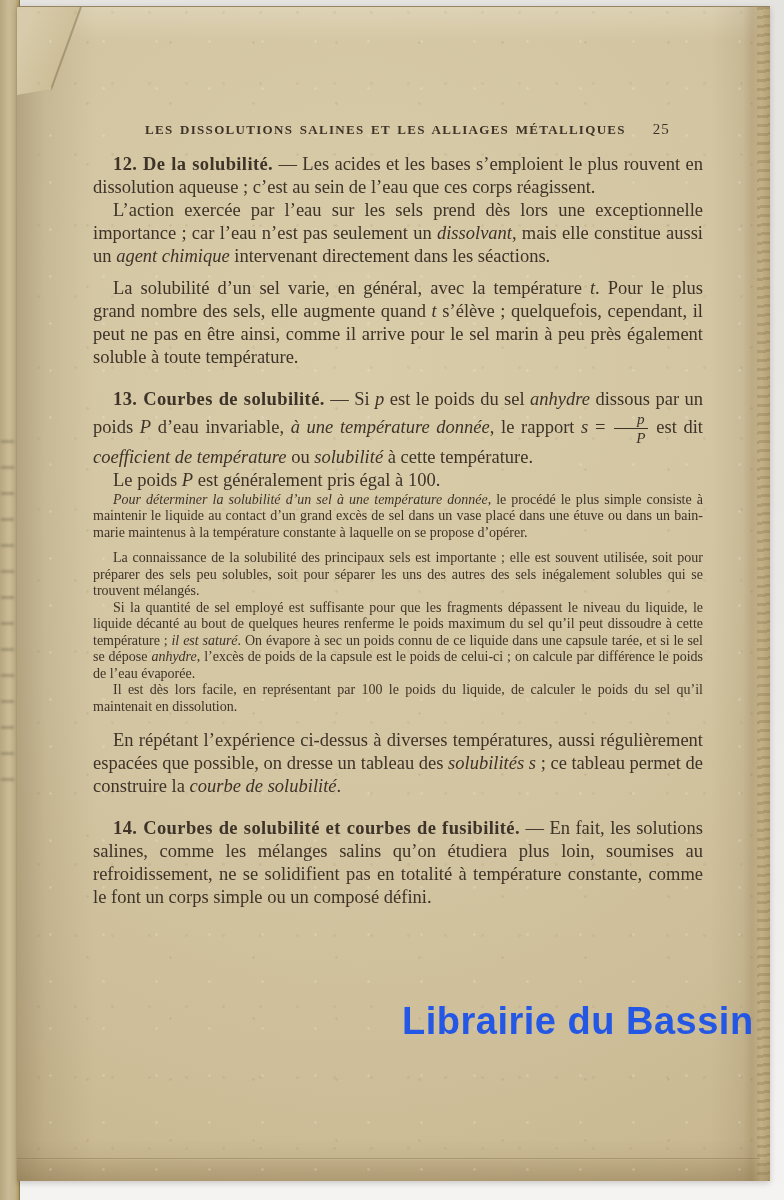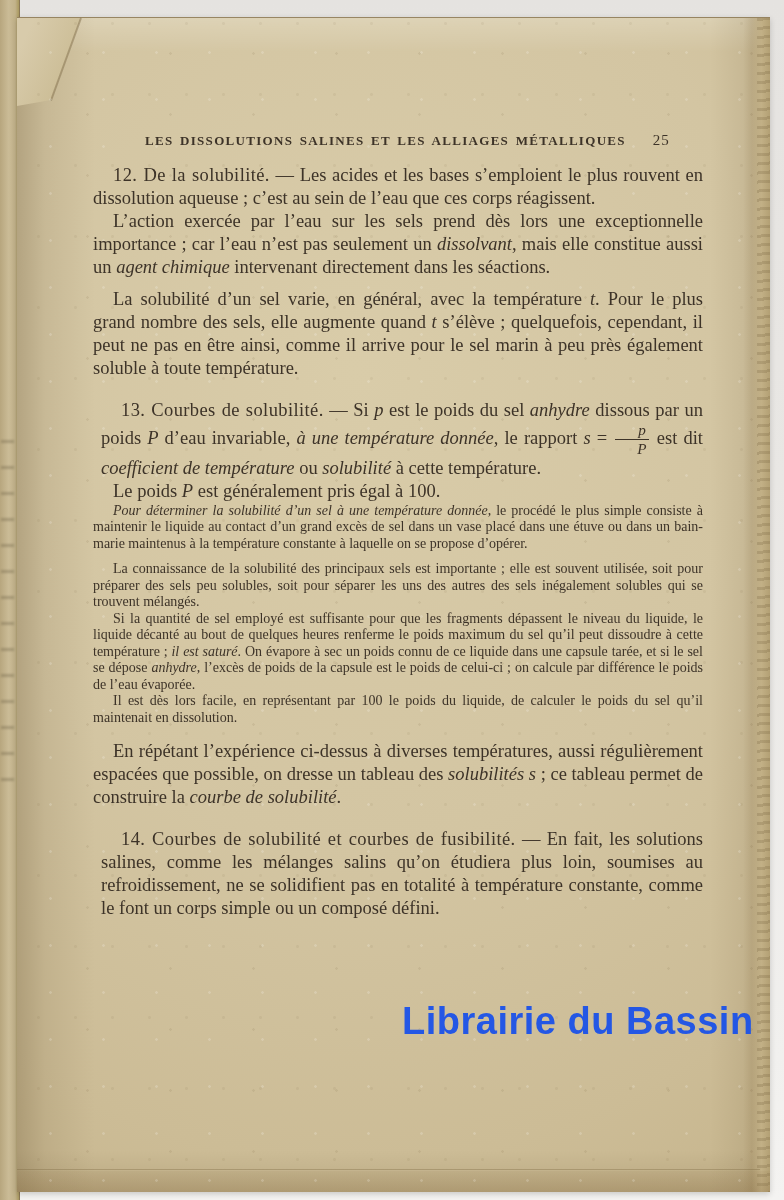--- a/index.html
+++ b/index.html
@@ -20,21 +20,21 @@
     border-right:1px solid rgba(80,62,35,.45);
     z-index:1;
   }
   .sliver-marks{
     position:absolute;left:1px;top:440px;width:13px;height:350px;
     background:repeating-linear-gradient(180deg,rgba(66,55,34,.55) 0 3px,transparent 3px 26px);
     filter:blur(1.2px);opacity:.45;
   }
   
   .page{
-    position:absolute;left:17px;top:17px;width:753px;height:1174px;
+    position:absolute;left:17px;top:6px;width:753px;height:1174px;
     background:radial-gradient(120% 90% at 45% 30%,#d9cca9 0%,#d3c5a2 45%,#ccbc96 75%,#c3b188 100%);
     border-top:1px solid rgba(90,70,40,.45);
     box-shadow:0 2px 6px rgba(0,0,0,.18);
     z-index:2;
   }
   .page::before{ 
     content:"";position:absolute;inset:0;z-index:1;pointer-events:none;
     background:
       linear-gradient(90deg,rgba(105,85,50,.30) 0,rgba(105,85,50,.12) 28px,rgba(105,85,50,0) 78px),
       linear-gradient(270deg,rgba(105,85,50,.18) 0,rgba(105,85,50,0) 60px),
@@ -93,22 +93,22 @@
   .page-number{font-size:15px;font-weight:normal;margin-left:27px;letter-spacing:1px;}
   .page-body{margin-top:15px;}
   .para{
     margin:0;text-align:justify;text-indent:20px;
     hyphens:none;
   }
   .body{font-size:18.5px;line-height:23px;}
   .small{font-size:14px;line-height:16.5px;}
   .gap-sm{margin-top:9px;}
   .gap-md{margin-top:14px;}
-  .gap-lg{margin-top:19px;margin-left:8px;}
-  .seg-b{font-weight:normal;letter-spacing:.4px;}
+  .gap-lg{margin-top:19px;}
+  .seg-b{font-weight:bold;letter-spacing:.4px;}
   .seg-i{font-style:italic;}
   .frac{
     display:inline-flex;flex-direction:column;align-items:center;
     vertical-align:middle;line-height:1.05;font-style:italic;font-size:.82em;
     margin:0 2px;
   }
   .frac .num{border-bottom:1px solid #3d3328;padding:0 3px 1px;}
   .frac .den{padding-top:1px;}
   .watermark{
     position:absolute;left:402px;top:1000px;z-index:5;

